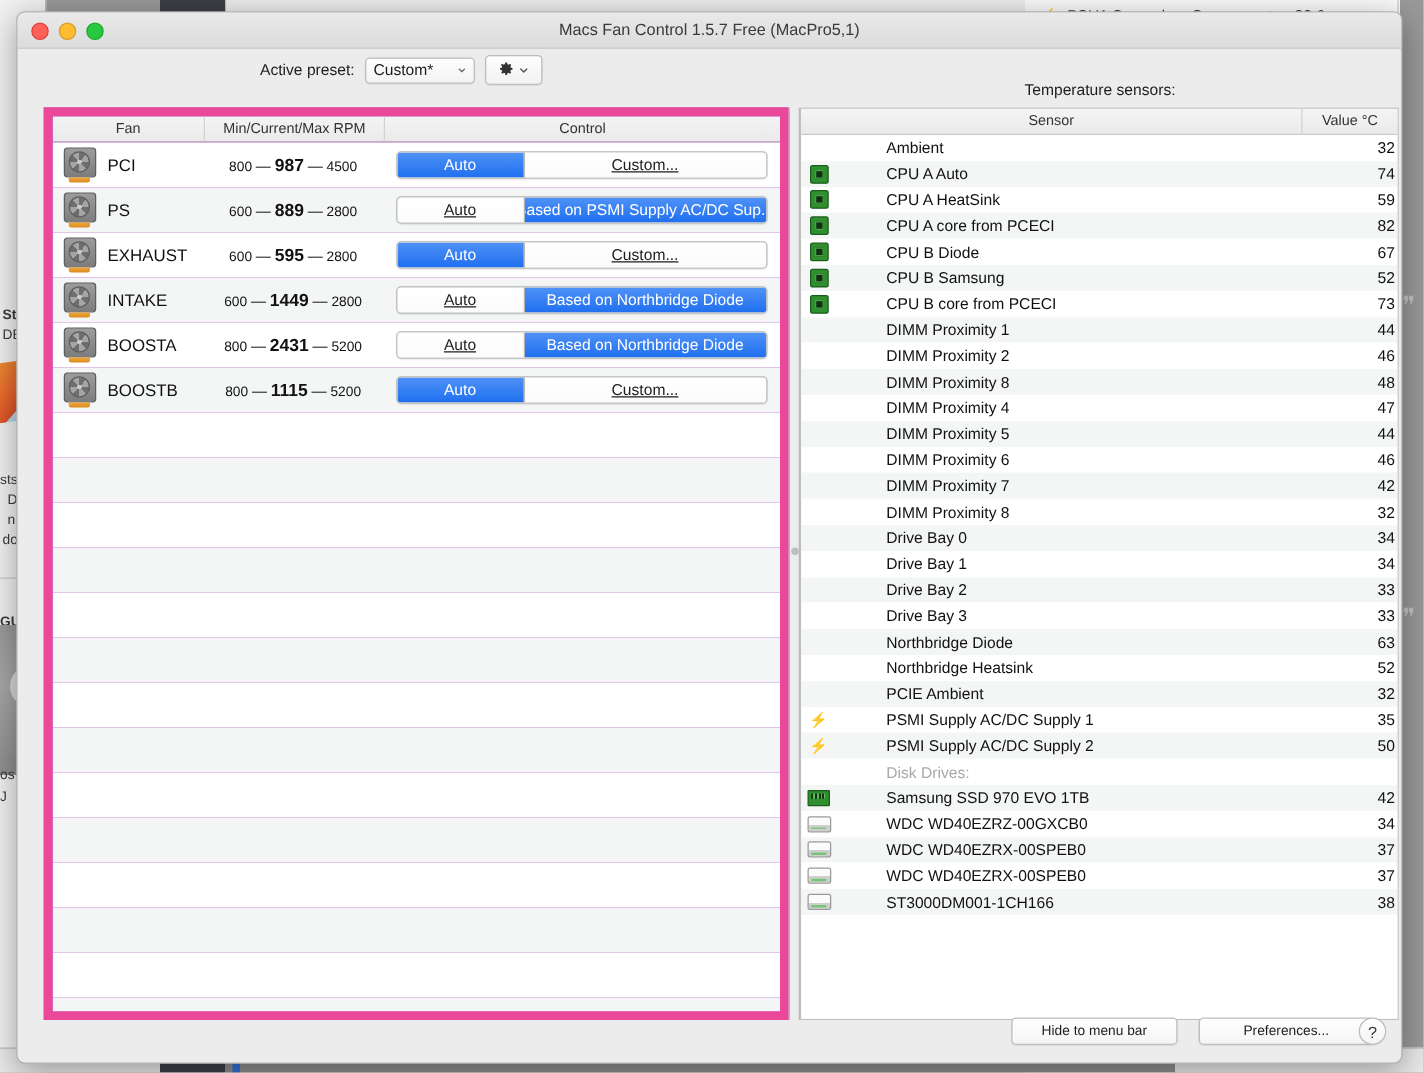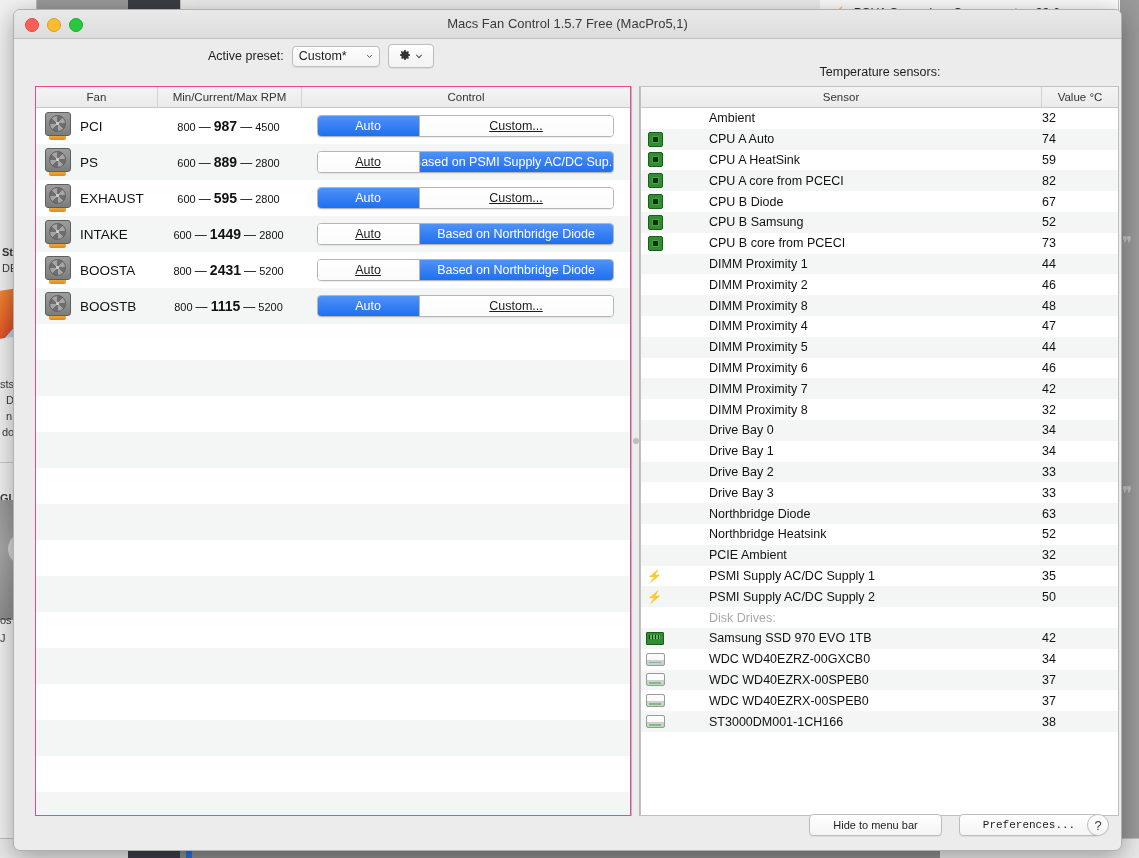--- a/index.html
+++ b/index.html
@@ -151,21 +151,21 @@
     background: linear-gradient(180deg,#fefefe,#f2f2f2);
     border: 1px solid #bdbdbd; border-radius: 4px;
     display: flex; align-items: center; justify-content: center; gap: 3px;
     box-shadow: 0 .5px 1px rgba(0,0,0,.07);
   }
 
   
   .fan-panel {
     position: absolute; left: 21px; top: 76px; width: 596px; height: 730px;
     background: #a21caf;
-    border: 1px solid #ec4899;
+    border: 7px solid #ec4899;
     box-sizing: border-box;
     overflow: hidden;
   }
   .fan-head {
     display: flex; height: 20px;
     background: linear-gradient(180deg,#f4f4f4,#eaeaea);
     border-bottom: 1px solid #c8c8c8;
     font-size: 11.5px; color: #333;
   }
   .fh { display: flex; align-items: center; justify-content: center; height: 100%; }
@@ -269,21 +269,21 @@
   .sh2 { width: 76px; display:flex; align-items:center; justify-content:center; }
 
   .sensor-row {
     display: flex; align-items: center; height: 20.8px;
     font-size: 12.5px; color: #111; box-sizing: border-box; gap: 40px;
   }
   .sensor-row.odd { background: #ffffff; }
   .sensor-row.even { background: #f4f6f6; }
   .s-icon { width: 28px; display: flex; justify-content: center; align-items: center; }
   .s-name { flex: 1; }
-  .s-val { width: 76px; padding-right: 12px; box-sizing: border-box; }
+  .s-val { width: 76px; text-align: right; padding-right: 2px; box-sizing: border-box; }
   .group-label { color: #a8a8a8; }
 
   .chip {
     width: 13px; height: 13px; border-radius: 2px;
     background: #2f8f2f; border: 1px solid #1c5c1c;
     position: relative;
   }
   .chip:after {
     content: ""; position: absolute; left: 3px; top: 3px;
     width: 5px; height: 5px; background: #103010; border: 1px solid #49a049;
@@ -312,21 +312,21 @@
   .btn {
     position: absolute; height: 22px;
     background: linear-gradient(180deg,#ffffff,#f4f4f4);
     border: 1px solid #bdbdbd; border-radius: 4px;
     font-size: 11px; color: #1d1d1d;
     display: flex; align-items: center; justify-content: center;
     box-shadow: 0 .5px 1px rgba(0,0,0,.07);
     box-sizing: border-box;
   }
   .btn-hide { left: 795px; top: 8px; width: 133px; }
-  .btn-prefs { left: 945px; top: 8px; width: 140px; font-family: Liberation Mono, monospace; }
+  .btn-prefs { left: 945px; top: 8px; width: 140px; }
   .btn-help {
     left: 1073px; top: 8px; width: 22px; height: 22px; border-radius: 50%;
     font-size: 13px; color: #3a3a3a;
   }
 </style>
 </head>
 <body>
 
 <div id="root">
 

